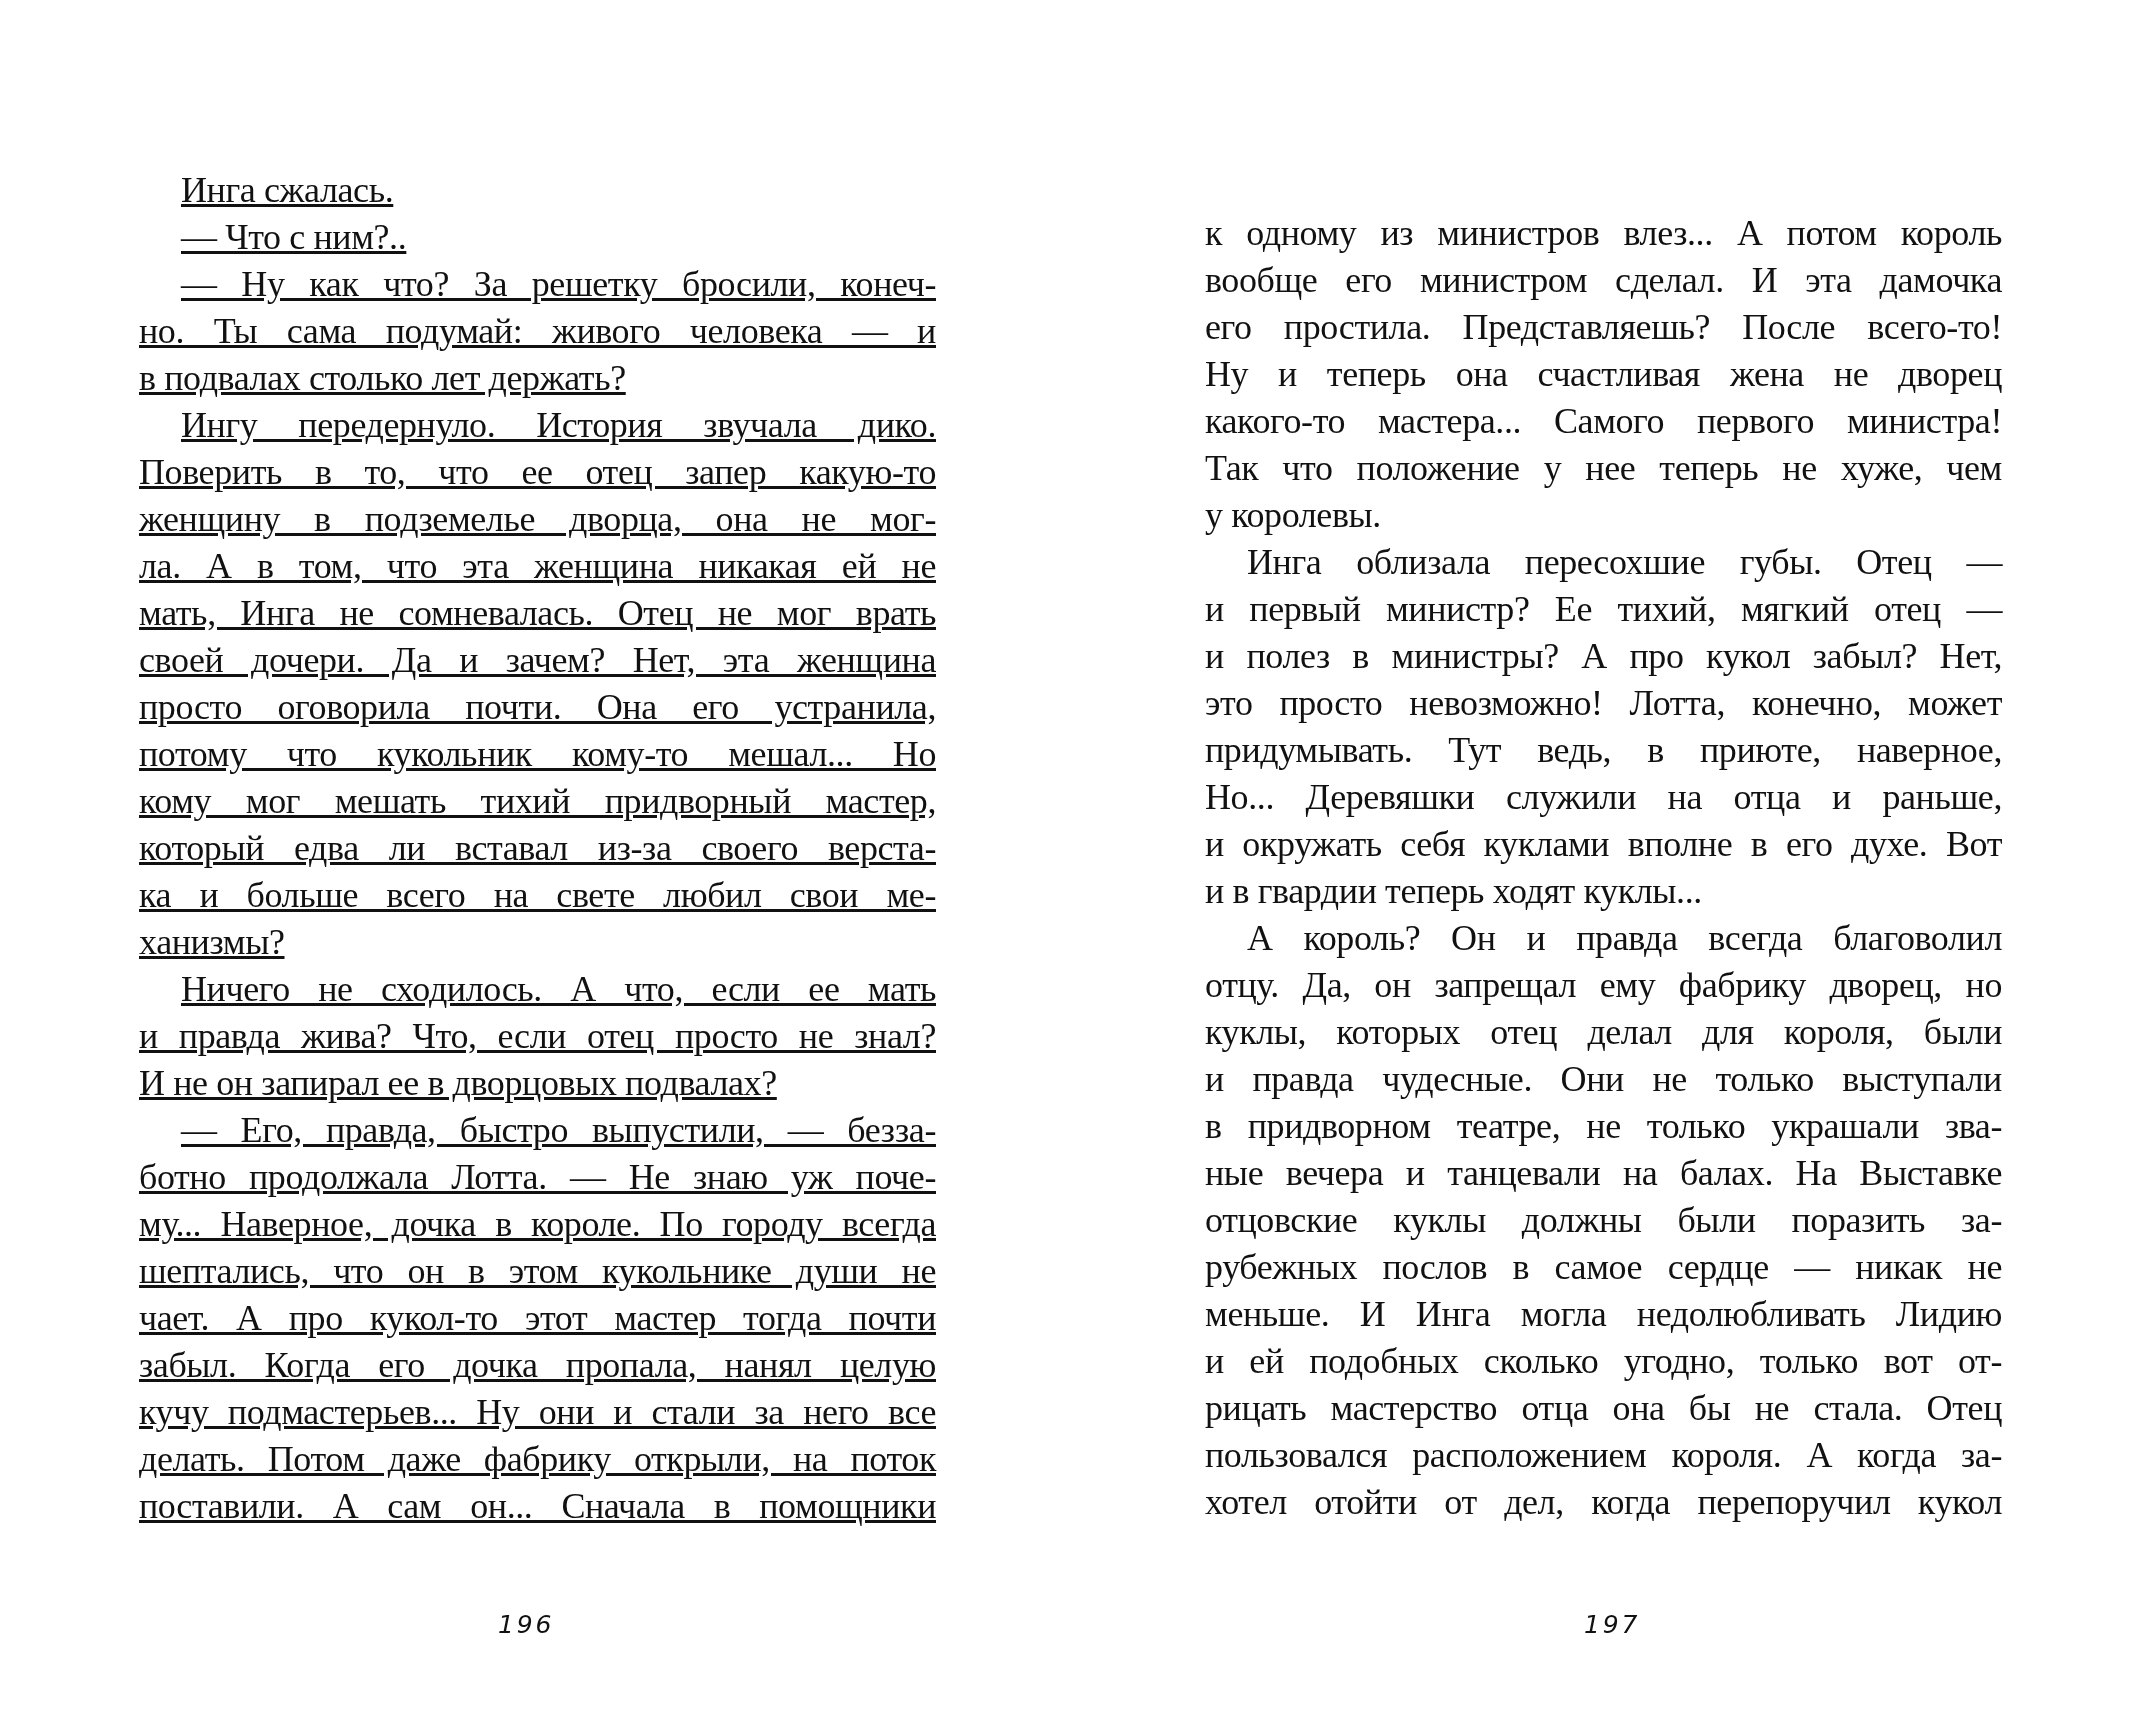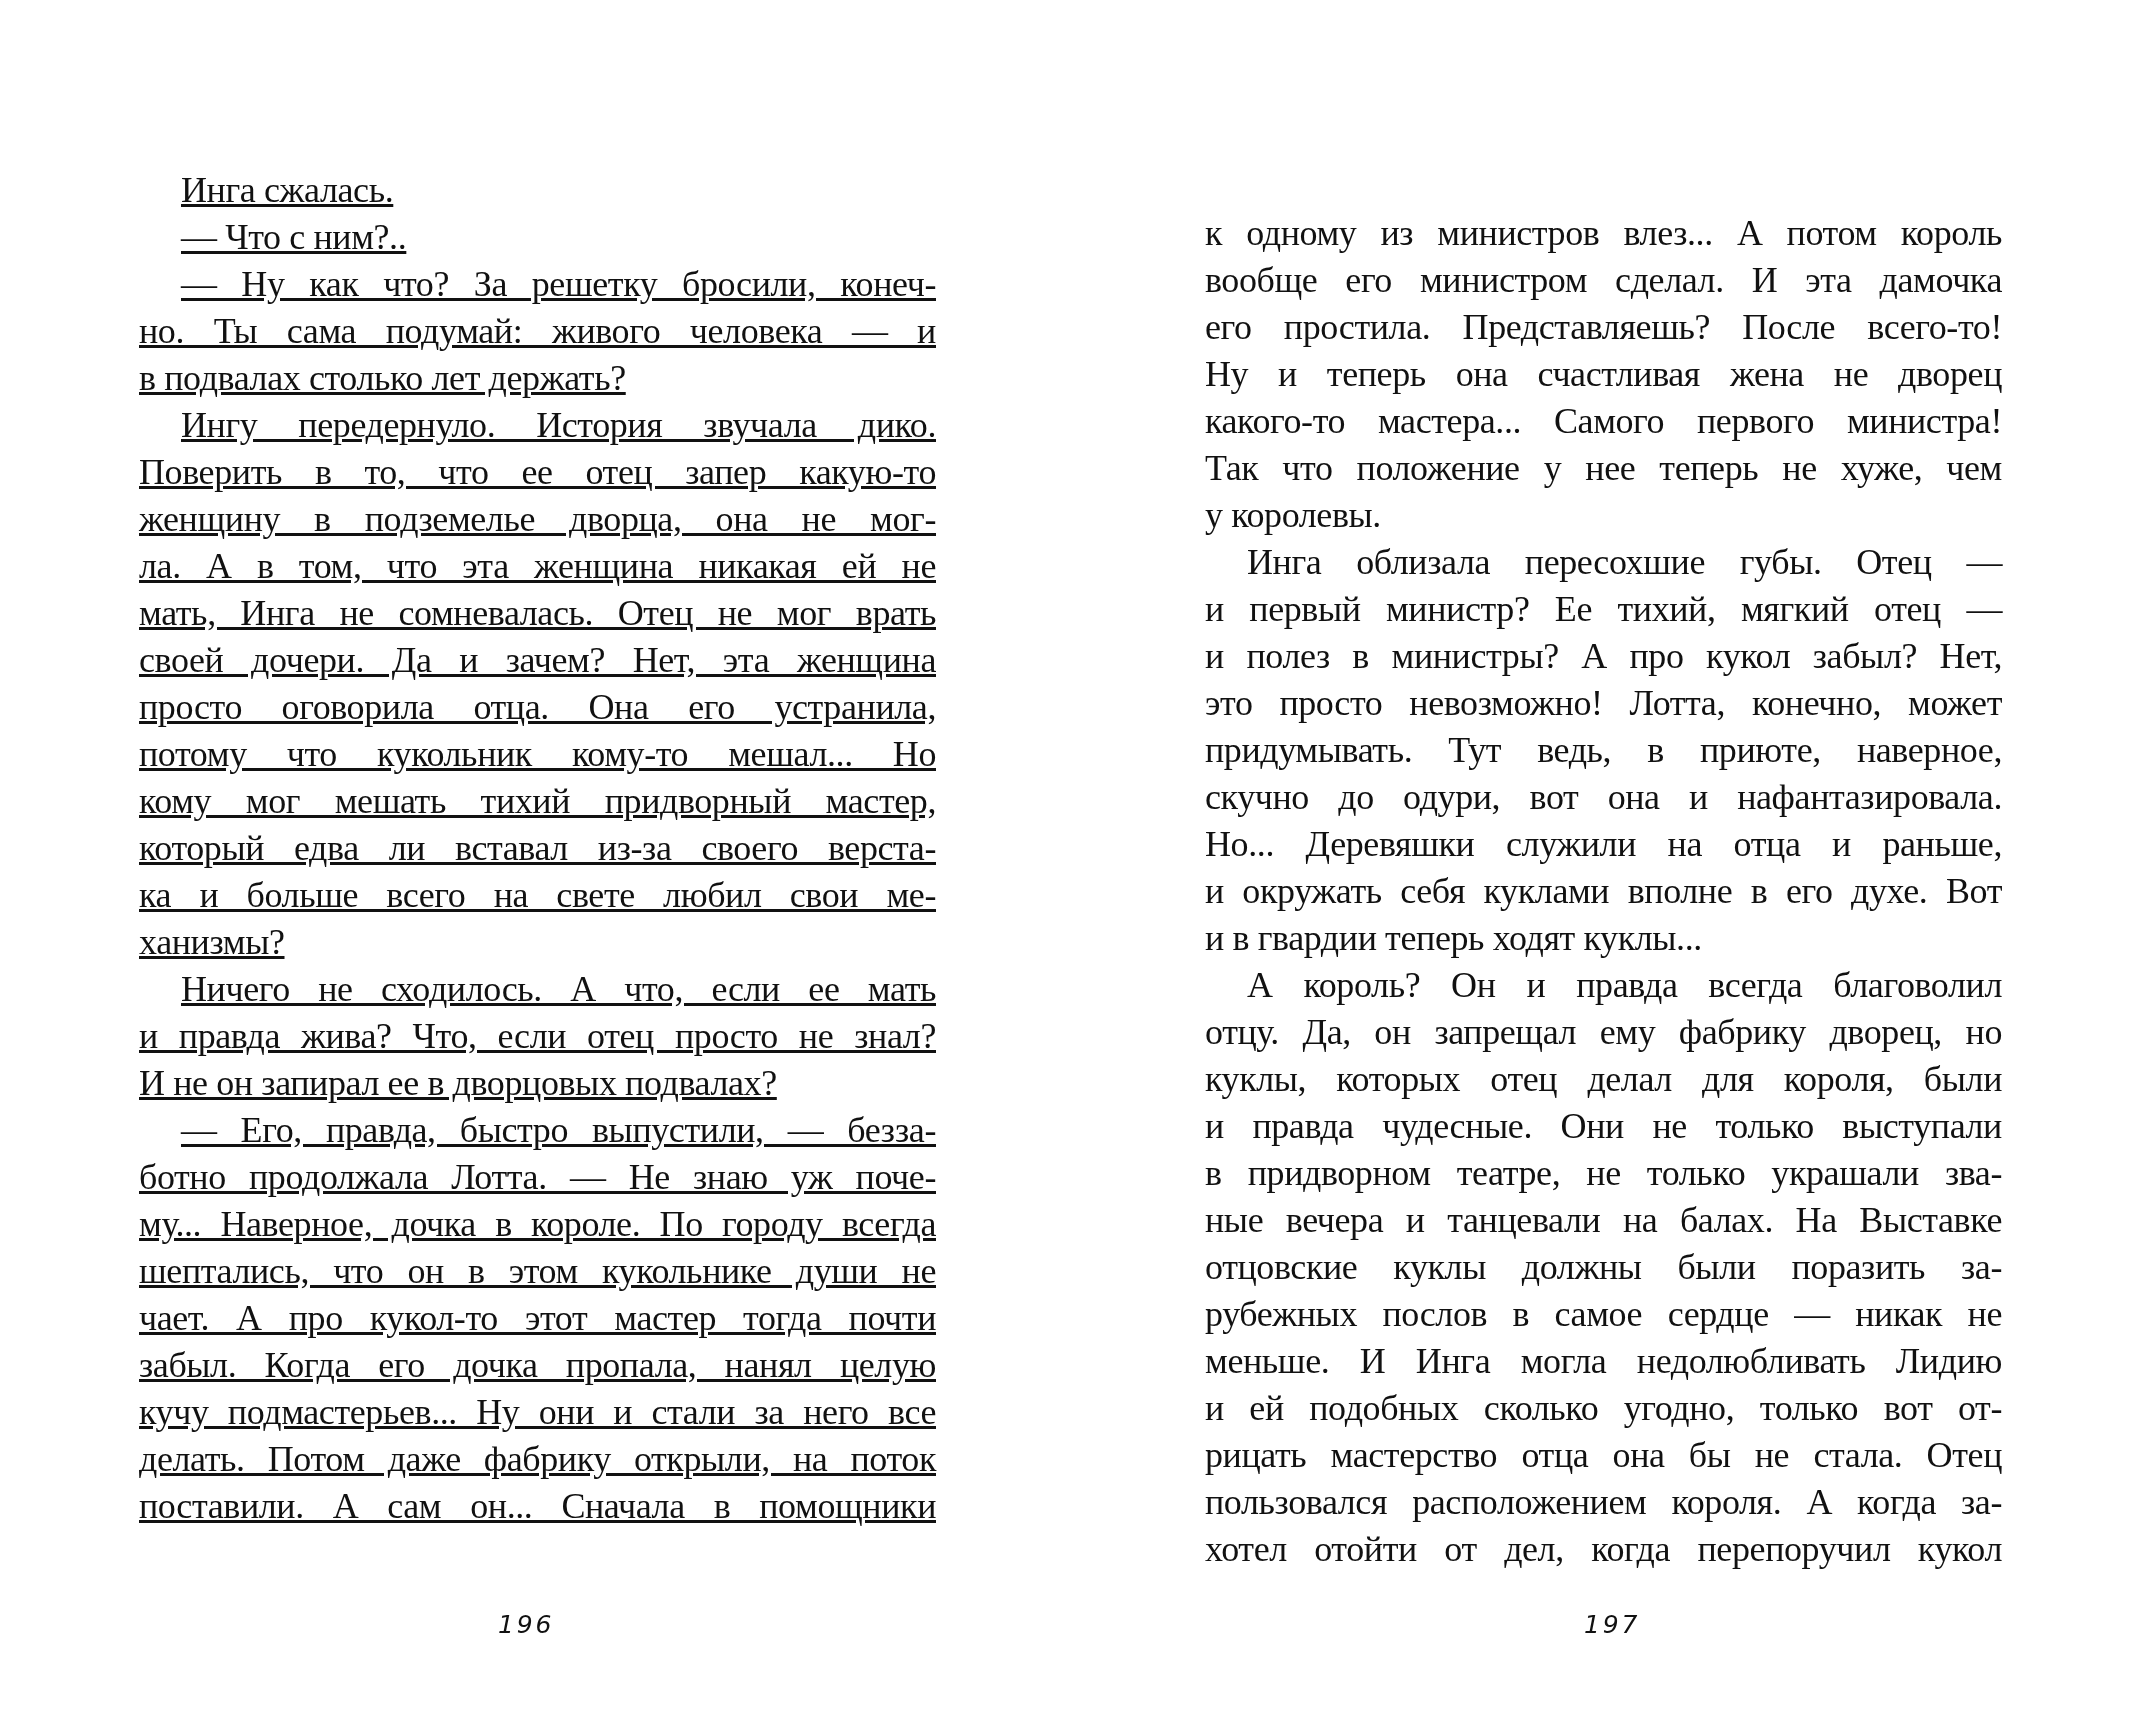--- a/index.html
+++ b/index.html
@@ -72,21 +72,21 @@
         <span class="line indent last">— Что с ним?..</span>
         <span class="line indent">— Ну как что? За решетку бросили, конеч-</span>
         <span class="line">но. Ты сама подумай: живого человека — и</span>
         <span class="line last">в подвалах столько лет держать?</span>
         <span class="line indent">Ингу передернуло. История звучала дико.</span>
         <span class="line">Поверить в то, что ее отец запер какую-то</span>
         <span class="line">женщину в подземелье дворца, она не мог-</span>
         <span class="line">ла. А в том, что эта женщина никакая ей не</span>
         <span class="line">мать, Инга не сомневалась. Отец не мог врать</span>
         <span class="line">своей дочери. Да и зачем? Нет, эта женщина</span>
-        <span class="line">просто оговорила отца. Она его устранила,</span>
+        <span class="line">просто оговорила почти. Она его устранила,</span>
         <span class="line">потому что кукольник кому-то мешал... Но</span>
         <span class="line">кому мог мешать тихий придворный мастер,</span>
         <span class="line">который едва ли вставал из-за своего верста-</span>
         <span class="line">ка и больше всего на свете любил свои ме-</span>
         <span class="line last">ханизмы?</span>
         <span class="line indent">Ничего не сходилось. А что, если ее мать</span>
         <span class="line">и правда жива? Что, если отец просто не знал?</span>
         <span class="line last">И не он запирал ее в дворцовых подвалах?</span>
         <span class="line indent">— Его, правда, быстро выпустили, — безза-</span>
         <span class="line">ботно продолжала Лотта. — Не знаю уж поче-</span>
@@ -107,21 +107,20 @@
         <span class="line">его простила. Представляешь? После всего-то!</span>
         <span class="line">Ну и теперь она счастливая жена не дворец</span>
         <span class="line">какого-то мастера... Самого первого министра!</span>
         <span class="line">Так что положение у нее теперь не хуже, чем</span>
         <span class="line last">у королевы.</span>
         <span class="line indent">Инга облизала пересохшие губы. Отец —</span>
         <span class="line">и первый министр? Ее тихий, мягкий отец —</span>
         <span class="line">и полез в министры? А про кукол забыл? Нет,</span>
         <span class="line">это просто невозможно! Лотта, конечно, может</span>
         <span class="line">придумывать. Тут ведь, в приюте, наверное,</span>
-        <span class="line">скучно до одури, вот она и нафантазировала.</span>
         <span class="line">Но... Деревяшки служили на отца и раньше,</span>
         <span class="line">и окружать себя куклами вполне в его духе. Вот</span>
         <span class="line last">и в гвардии теперь ходят куклы...</span>
         <span class="line indent">А король? Он и правда всегда благоволил</span>
         <span class="line">отцу. Да, он запрещал ему фабрику дворец, но</span>
         <span class="line">куклы, которых отец делал для короля, были</span>
         <span class="line">и правда чудесные. Они не только выступали</span>
         <span class="line">в придворном театре, не только украшали зва-</span>
         <span class="line">ные вечера и танцевали на балах. На Выставке</span>
         <span class="line">отцовские куклы должны были поразить за-</span>

